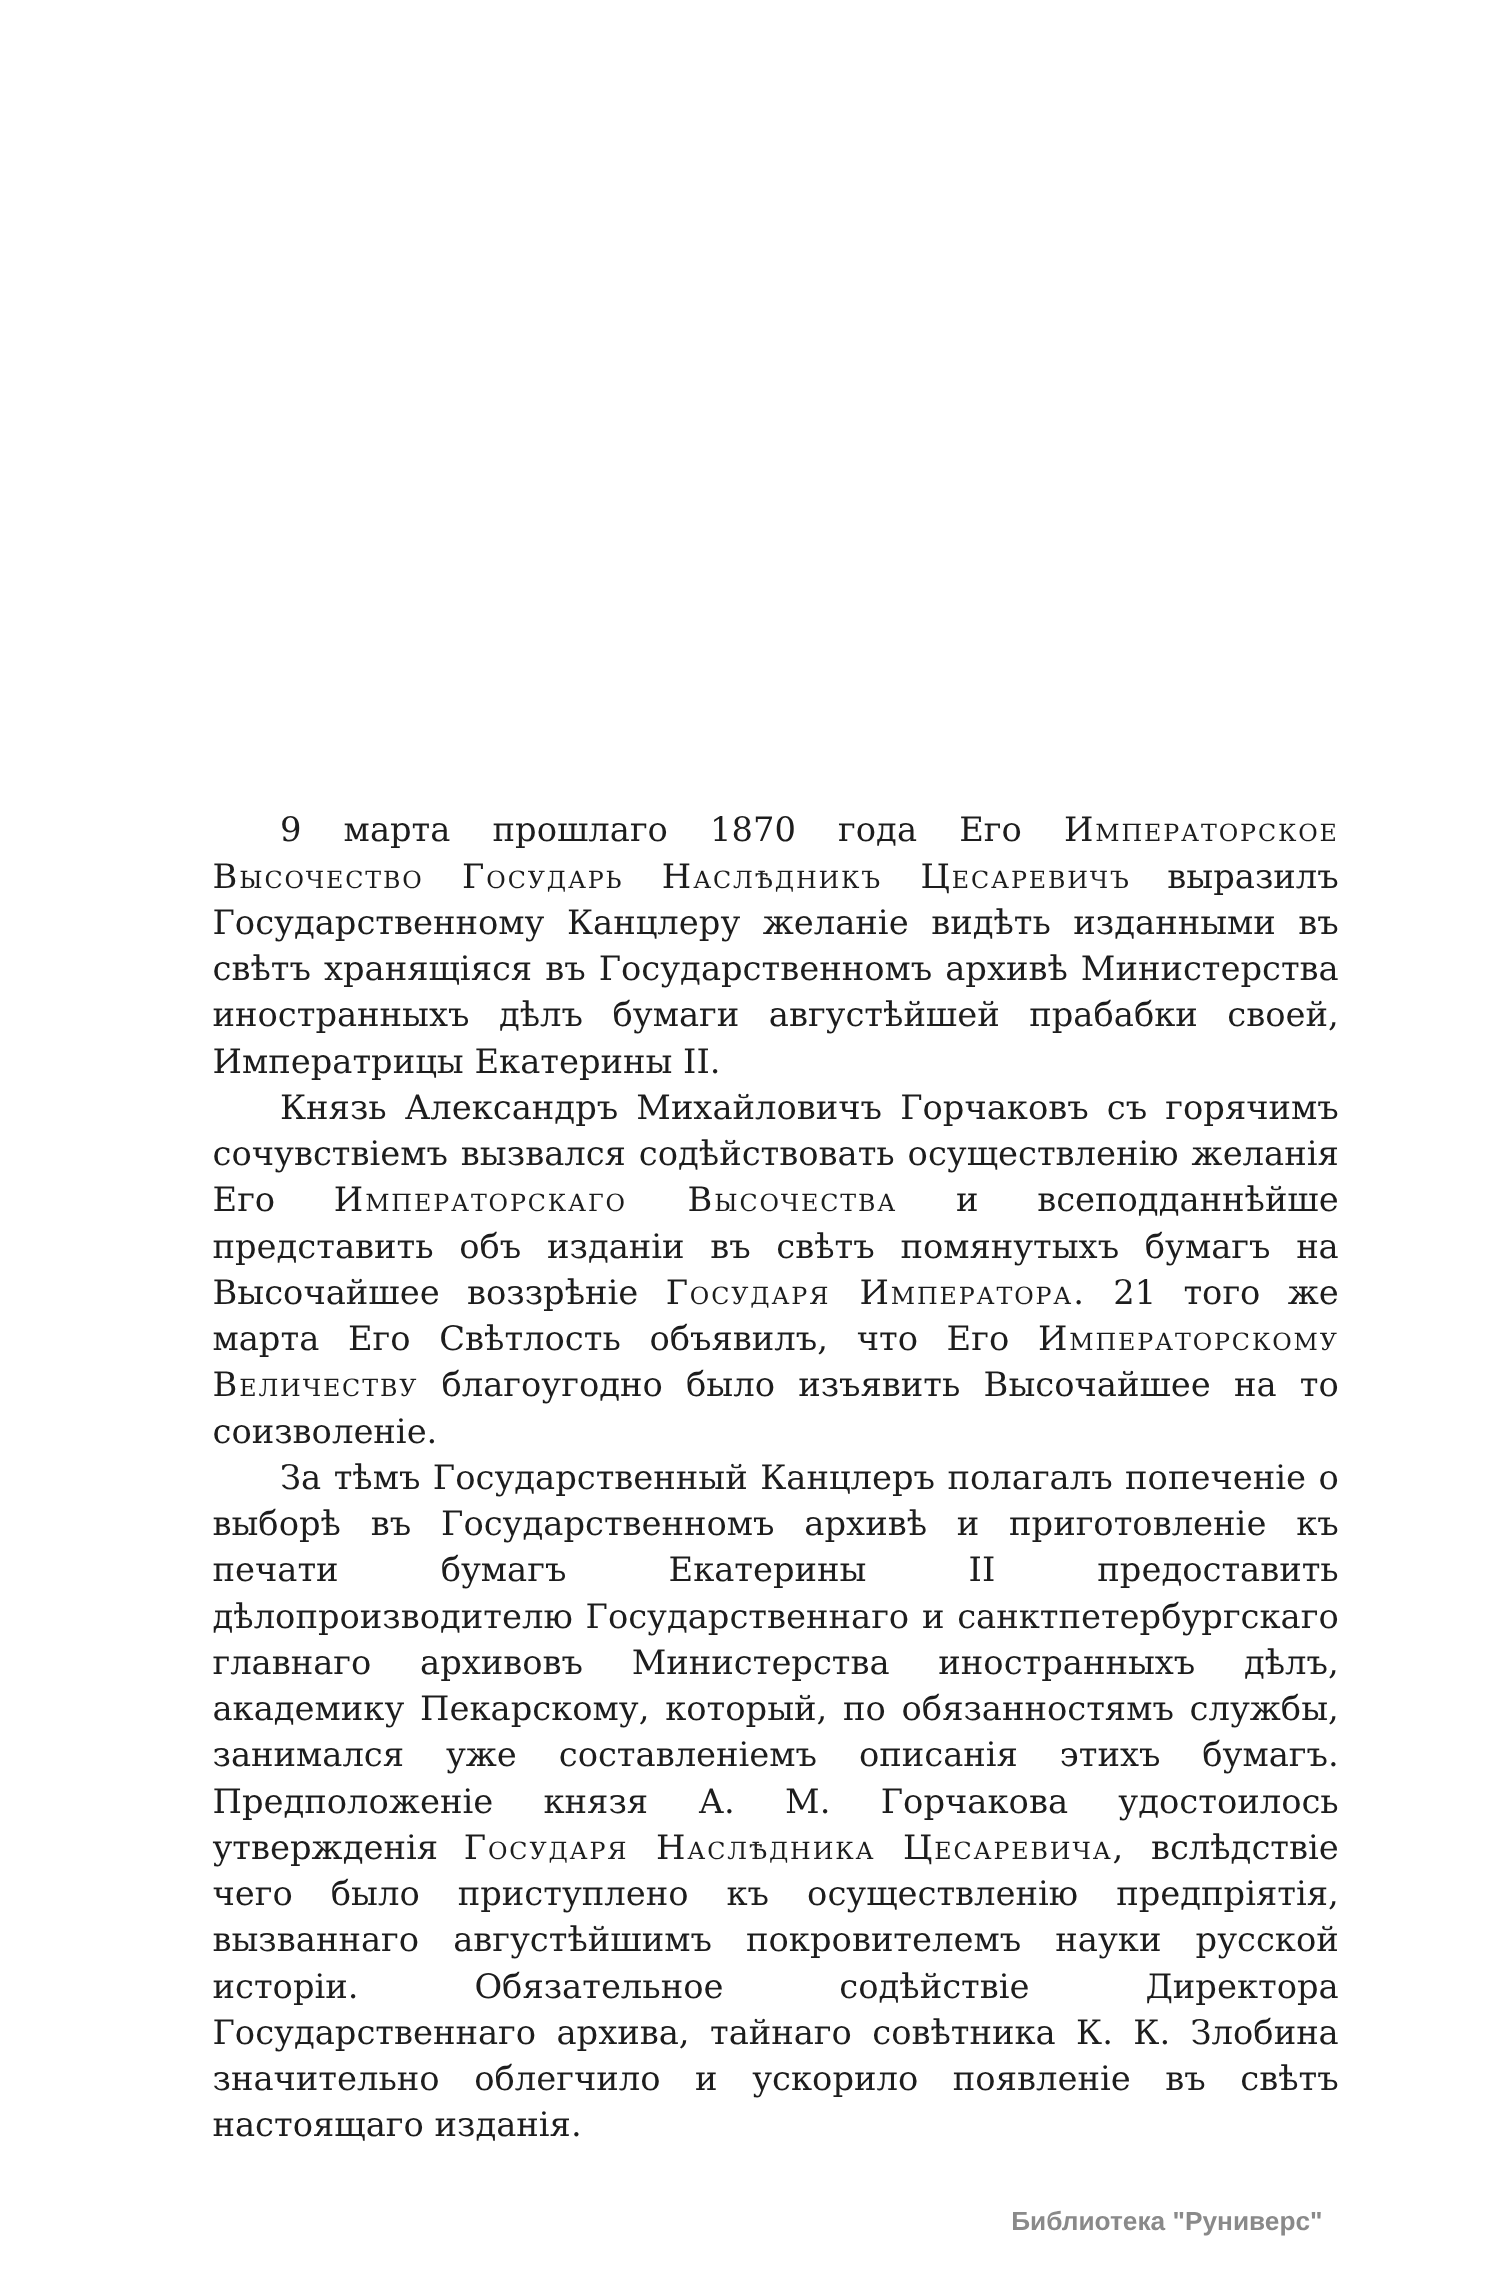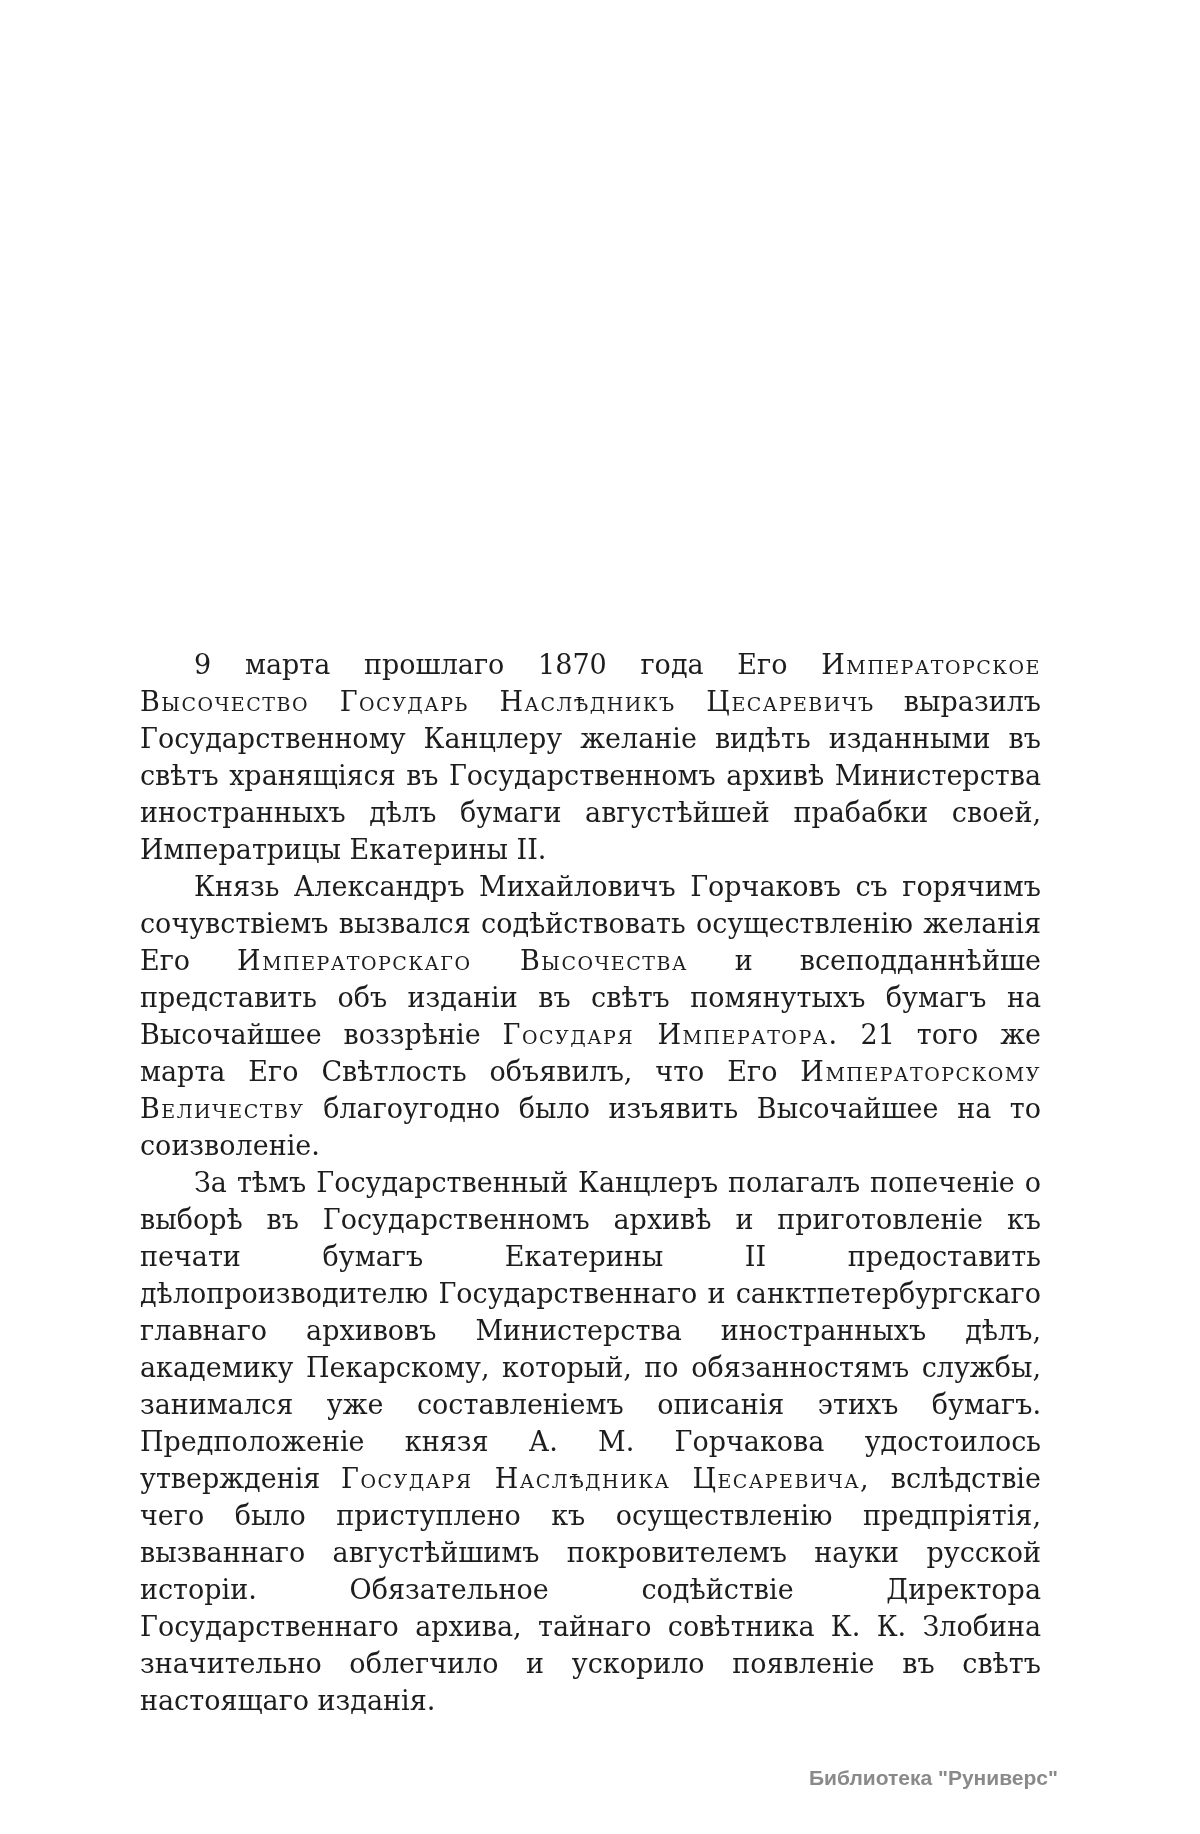--- a/index.html
+++ b/index.html
@@ -9,21 +9,21 @@
   }
   .page {
     position: relative;
     width: 1200px;
     height: 1834px;
     background: #ffffff;
     overflow: hidden;
   }
   .text-block {
     position: absolute;
-    left: 140px;
+    left: 170px;
     top: 646px;
     width: 901px;
     font-family: "DejaVu Serif", "Liberation Serif", serif;
     font-size: 27px;
     line-height: 37px;
     color: #1d1d1d;
     text-align: justify;
     text-justify: inter-word;
   }
   .text-block p {

